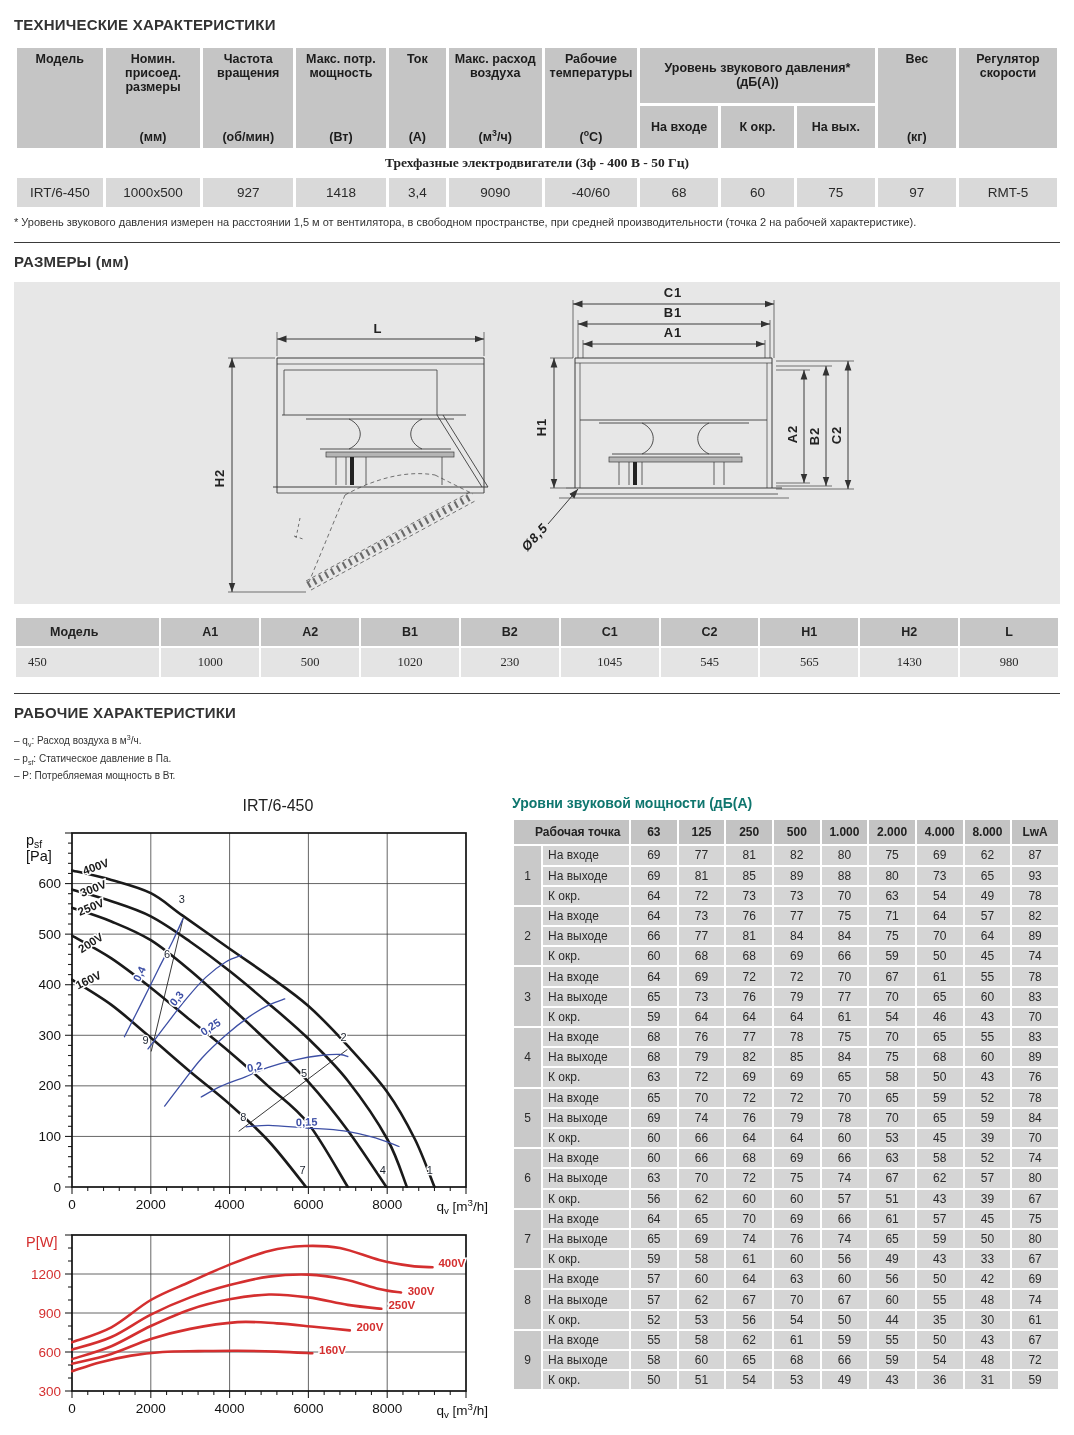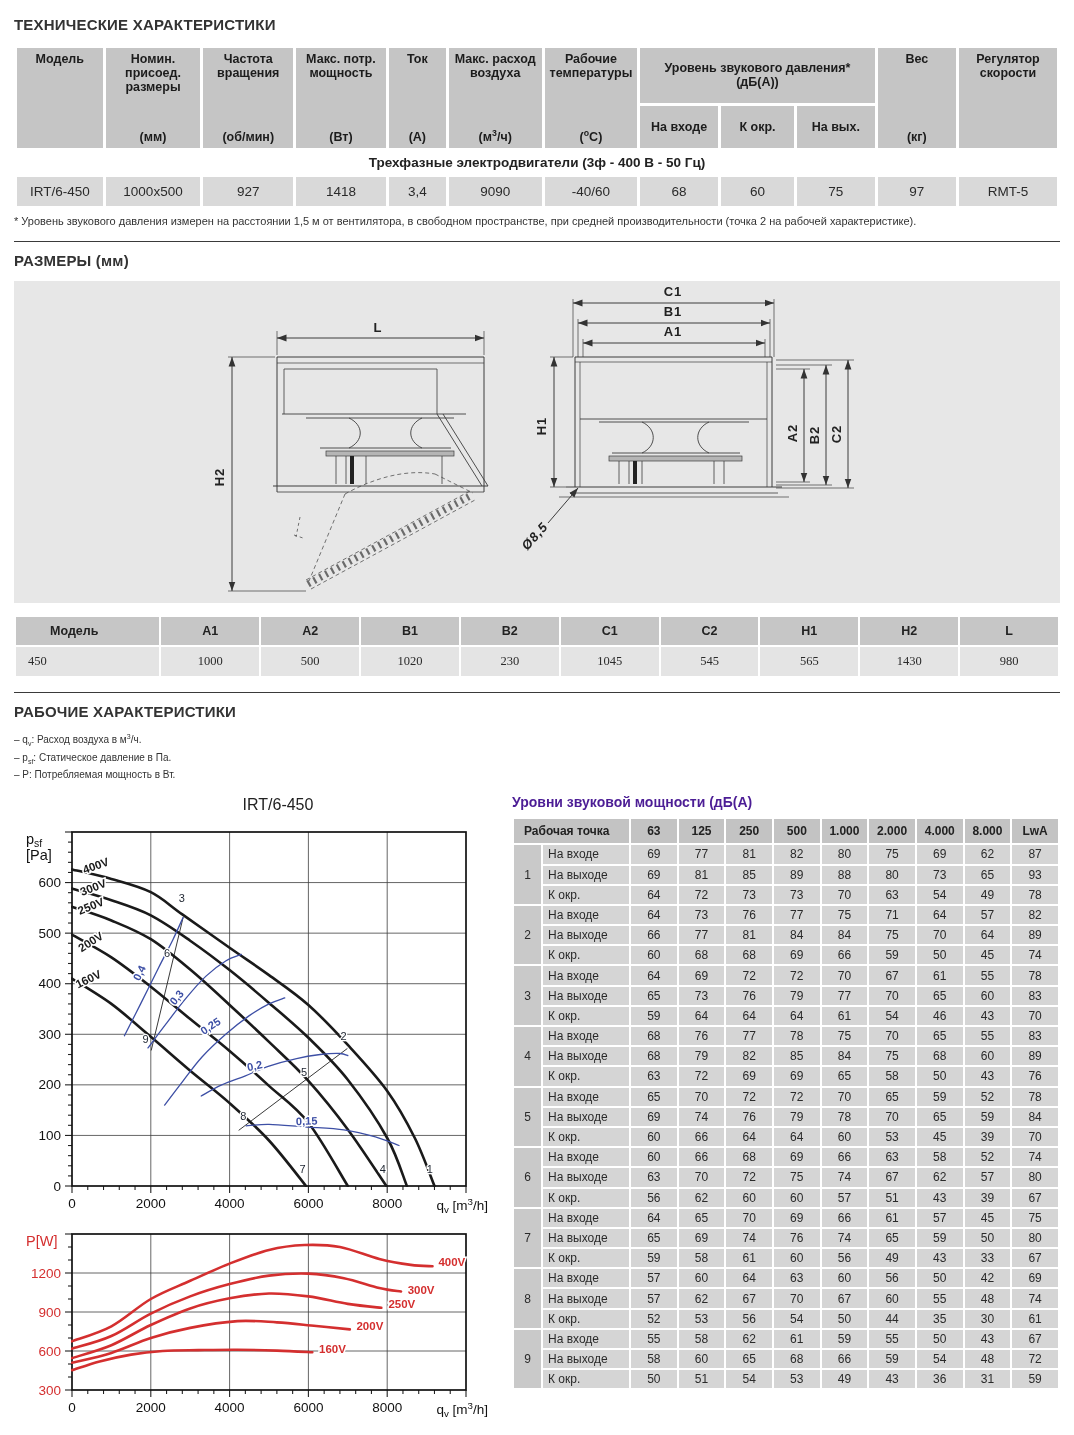--- a/index.html
+++ b/index.html
@@ -7,21 +7,21 @@
   .page{padding:8px 14px 20px 14px;}
   .sec-title{font-size:15px;font-weight:700;color:#333;letter-spacing:.2px;margin:8px 0 12px 0;}
   hr.rule{border:none;border-top:1.6px solid #3a3a3a;margin:14px 0 10px 0;}
 
   
   table.spec{border-collapse:separate;border-spacing:3px;width:100%;table-layout:fixed;}
   table.spec th,table.spec td{text-align:center;vertical-align:middle;}
   table.spec th{background:#c5c5c5;font-size:12.5px;font-weight:700;color:#1c1c1c;padding:4px 2px;}
   table.spec th .vcell{display:flex;flex-direction:column;justify-content:space-between;min-height:92px;}
   table.spec th.sub{font-size:12.5px;padding:7px 2px;}
-  table.spec td.motor{background:#fff;font-weight:700;font-size:13.5px;padding:4px;}
+  table.spec td.motor{background:#fff;font-weight:700;font-size:13.5px;padding:4px;font-family:Liberation Serif, serif;}
   table.spec td.dat{background:#d9d9d9;font-size:13.5px;padding:7px 2px;color:#2a2a2a;}
   .footnote{font-size:11px;color:#333;margin:6px 0 0 0;}
 
   
   .dims-panel{background:#e7e7e7;margin:6px 0 12px 0;}
   table.dims{border-collapse:separate;border-spacing:2px;width:100%;table-layout:fixed;}
   table.dims th{background:#c6c6c6;font-size:12.5px;font-weight:700;padding:7px 2px;}
   table.dims td{background:#e4e4e4;font-size:12.5px;padding:7px 2px;text-align:center;color:#2a2a2a;font-family:Liberation Serif, serif;}
   table.dims th{text-align:center;}
   table.dims th:first-child{text-align:left;padding-left:34px;}
@@ -32,24 +32,24 @@
   .notes div{margin:0;}
   sub{font-size:70%;} sup{font-size:70%;}
 
   
   .cols{display:flex;align-items:flex-start;gap:16px;margin-top:6px;}
   .col-left{width:482px;flex:none;}
   .col-right{flex:1;min-width:0;}
   .chart-title{font-size:16px;color:#222;text-align:center;padding-left:46px;margin:4px 0 2px 0;}
 
   
-  .snd-title{font-size:14px;font-weight:700;color:#4c1d95;margin:2px 0 7px 0;}
+  .snd-title{font-size:14px;font-weight:700;color:#0f766e;margin:2px 0 7px 0;}
   table.snd{border-collapse:separate;border-spacing:2px;width:100%;table-layout:fixed;}
   table.snd th{background:#c3c3c3;font-size:12px;font-weight:700;padding:5px 2px;text-align:center;}
-  table.snd th.pt{text-align:left;padding-left:10px;}
+  table.snd th.pt{text-align:left;padding-left:21px;}
   table.snd td{background:#d5d5d5;font-size:12px;padding:2.1px 2px;text-align:center;color:#2a2a2a;}
   table.snd td.num{background:#c9c9c9;}
   table.snd td.lbl{text-align:left;padding-left:5px;}
 
   svg text{font-family:"Liberation Sans",sans-serif;}
   .dimlabel{font-size:13px;font-weight:600;fill:#222;letter-spacing:1px;}
 </style>
 </head>
 <body>
 

